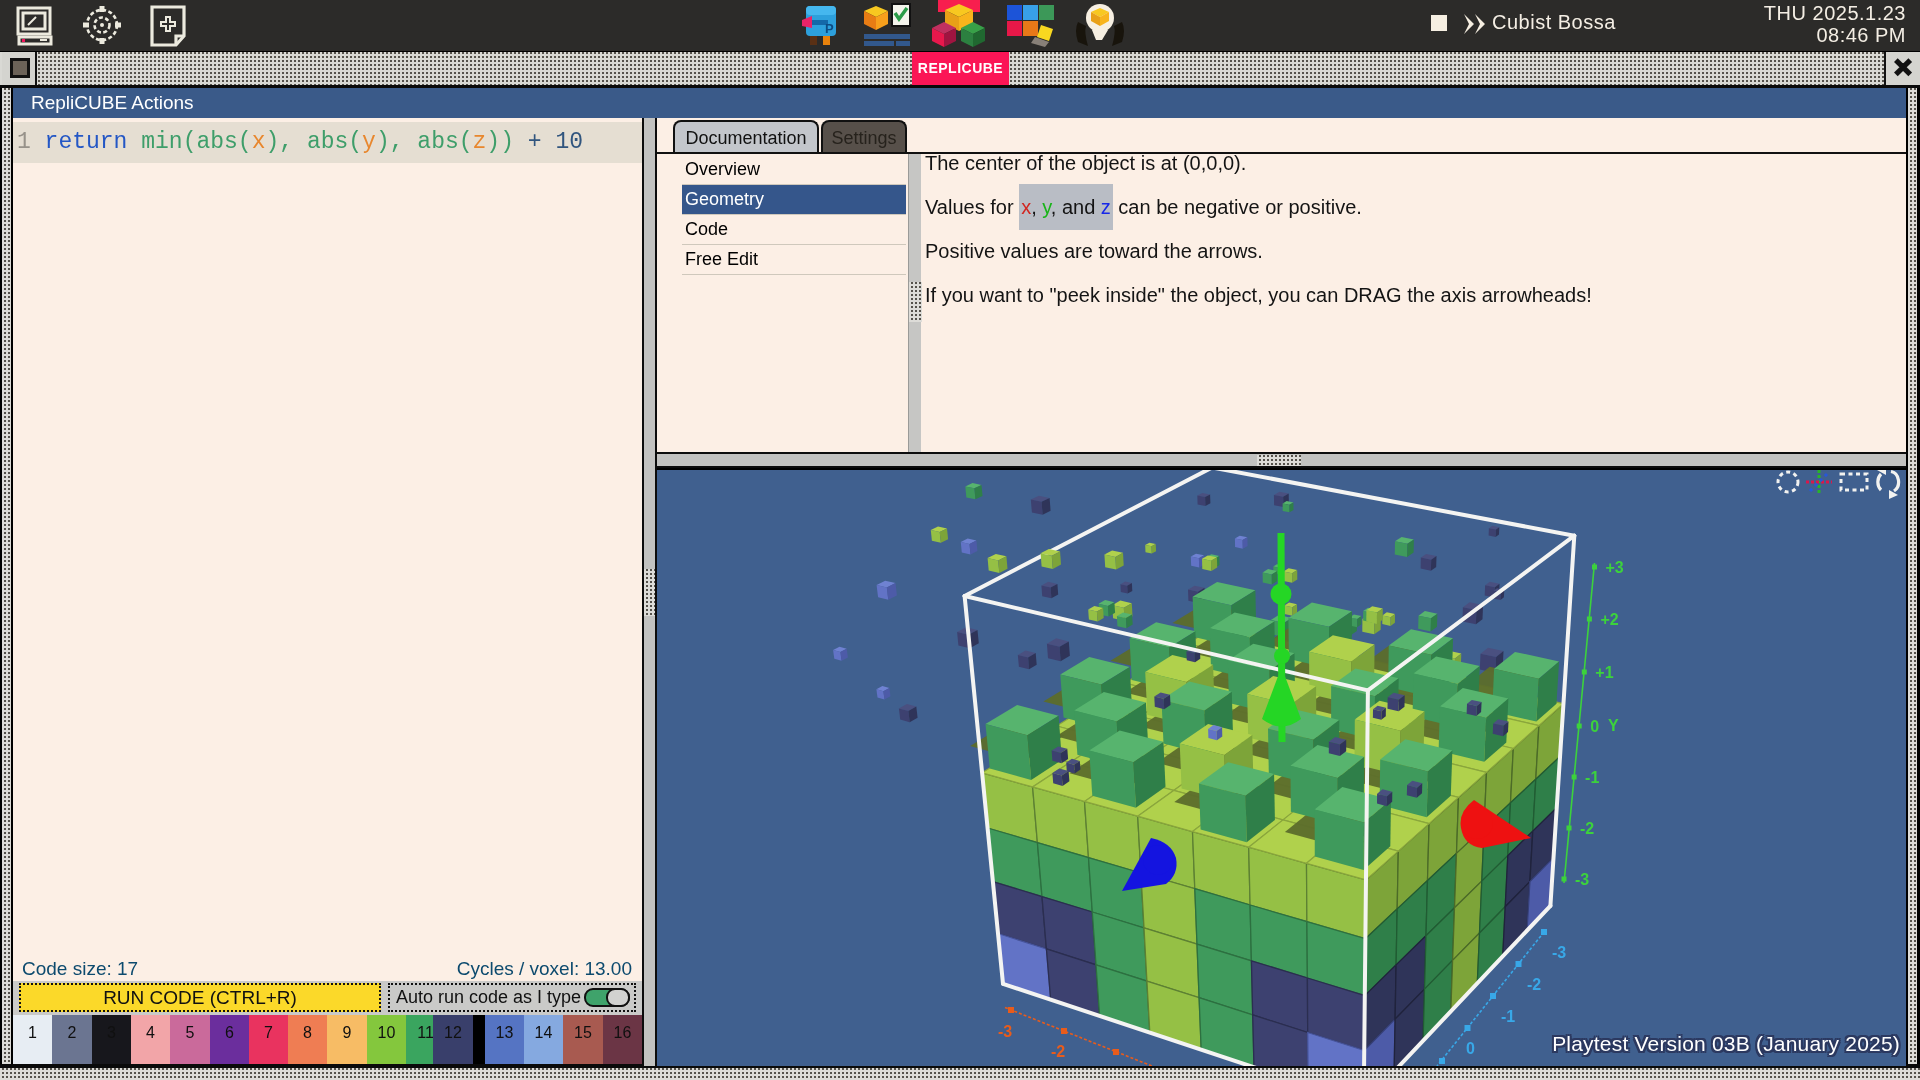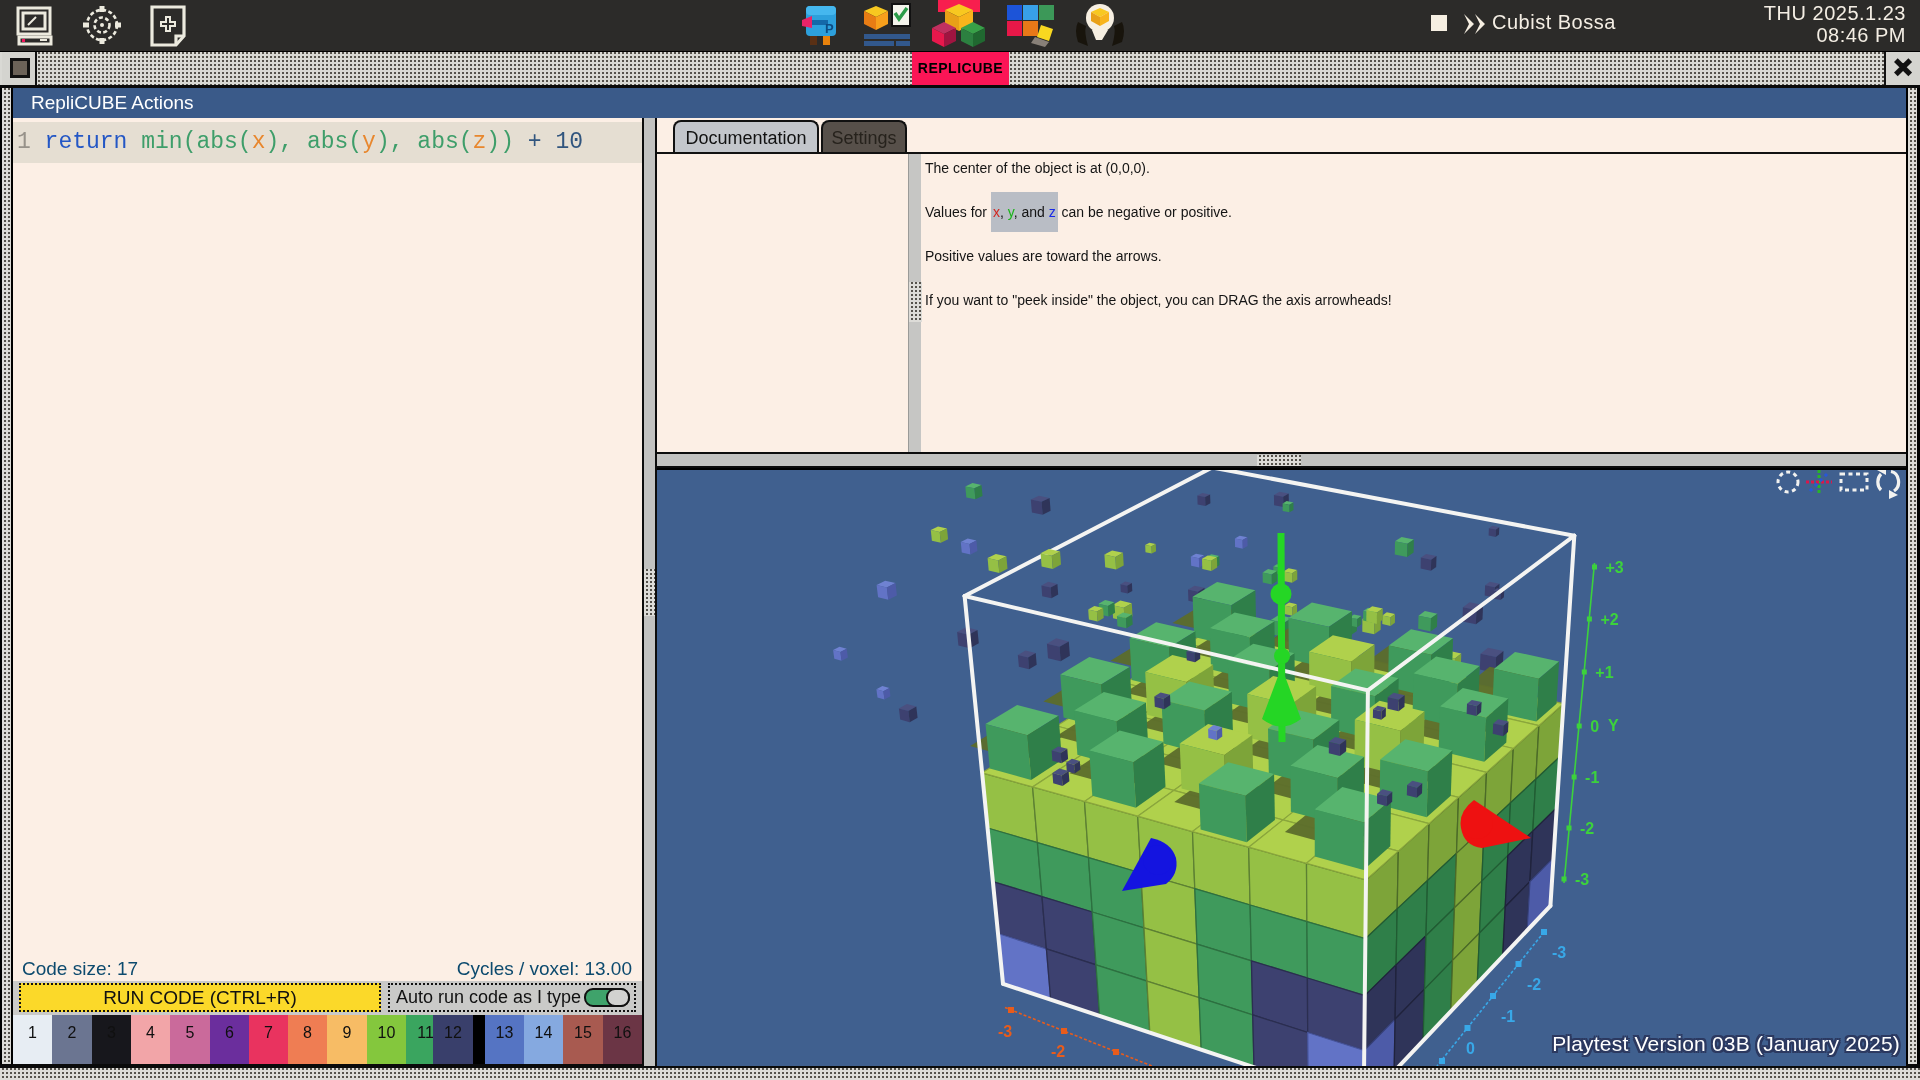--- a/index.html
+++ b/index.html
@@ -5,21 +5,21 @@
 .abs{position:absolute}
 
 #topbar{position:absolute;left:0;top:0;width:1920px;height:51px;background:#2c2b29;color:#f2ece2}
 .tbtxt{position:absolute;font-size:20px;color:#f4eee4;letter-spacing:0.5px}
 
 #titlebar{position:absolute;left:0;top:52px;width:1920px;height:33px;background-color:#d9d9d4}
 .dots{background-image:repeating-conic-gradient(#55524c 0 25%,#d9d9d4 0 100%);background-size:4px 4px}
 .dots2{background-image:repeating-conic-gradient(#55524c 0 25%,#dddcd8 0 100%);background-size:4px 4px}
 #titlebtn{position:absolute;left:2px;top:52px;width:35px;height:33px;background:#d4d4cf;border-right:2px solid #111}
 #titlebtn .ic{position:absolute;left:8px;top:6px;width:20px;height:20px;background:#6b6258;border:3px solid #111}
-#replabel{position:absolute;left:912px;top:52px;width:97px;height:33px;background:#fb1556;color:#000000;text-align:center;font-size:14px;font-weight:bold;line-height:33px;letter-spacing:0.5px}
+#replabel{position:absolute;left:912px;top:52px;width:97px;height:33px;background:#fb1556;color:#ffffff;text-align:center;font-size:14px;font-weight:bold;line-height:33px;letter-spacing:0.5px}
 #xbtn{position:absolute;left:1884px;top:52px;width:36px;height:33px;background:#d4d4cf;border-left:2px solid #111;color:#4a453e;text-align:center;font-size:24px;font-weight:bold;line-height:31px;-webkit-text-stroke:2px #111}
 #tbline{position:absolute;left:0;top:85px;width:1920px;height:3px;background:#0a0a0a}
 
 .vborder{position:absolute;top:88px;width:9px;height:979px}
 #bborder{position:absolute;left:0;top:1064px;width:1920px;height:16px;border-top:4px solid #0a0a0a}
 
 #bluebar{position:absolute;left:13px;top:88px;width:1893px;height:30px;background:#3a5a89;color:#fff;font-size:19px;line-height:30px;padding-left:18px}
 
 #editor{position:absolute;left:13px;top:118px;width:629px;height:840px;background:#fcefe5}
 #curline{position:absolute;left:0;top:4px;width:629px;height:41px;background:#e5ded2}
@@ -37,21 +37,21 @@
 #vthumb{position:absolute;left:644px;top:569px;width:11px;height:47px}
 
 #docs{position:absolute;left:657px;top:118px;width:1249px;height:334px;background:#fcefe5}
 .tab{position:absolute;top:2px;height:32px;font-size:18px;line-height:32px;text-align:center;border:2px solid #111;border-bottom:none;border-radius:8px 8px 0 0}
 #tabline{position:absolute;left:0;top:34px;width:1249px;height:2px;background:#111}
 #sidebar{position:absolute;left:0;top:37px;width:251px;height:298px}
 .sbitem{position:absolute;left:25px;width:224px;height:30px;font-size:18px;line-height:29px;padding-left:3px;border-bottom:1px solid #cfc8bc}
 #sbsel{background:#35568b;color:#fff}
 #docscroll{position:absolute;left:251px;top:36px;width:13px;height:298px;background:#c6c6c4;border-left:1px solid #9a9a98}
 #docthumb{position:absolute;left:0px;top:128px;width:13px;height:40px}
-#doccontent{position:absolute;left:268px;top:36px;width:981px;height:298px;font-size:14px;color:#141414}
+#doccontent{position:absolute;left:268px;top:28px;width:981px;height:298px;font-size:20px;color:#141414}
 .dline{position:absolute;left:0;white-space:pre}
 .hl{background:#b9bdc5;padding:12px 2px}
 
 #hdiv{position:absolute;left:657px;top:452px;width:1249px;height:16px;background:#c2c2c0;border-top:2px solid #0c0c0c;border-bottom:2px solid #0c0c0c}
 #hthumb{position:absolute;left:1257px;top:455px;width:44px;height:11px}
 
 #viewport{position:absolute;left:657px;top:470px;width:1249px;height:596px;background:#40608f}
 #vericon{position:absolute;left:1380px;top:1032px;width:520px;white-space:nowrap;text-align:right;color:#fff;font-size:21px;letter-spacing:0.2px;text-shadow:-2px 0 #2c3960,2px 0 #2c3960,0 -2px #2c3960,0 2px #2c3960,-2px -2px #2c3960,2px 2px #2c3960,-2px 2px #2c3960,2px -2px #2c3960}
 </style></head>
 <body>
@@ -208,20 +208,26 @@
 <div class="pc" style="left:590px;width:39px;background:#6b3545">16</div>
   </div>
 
 <div id="vdiv"></div>
 <div id="vthumb" class="dots2"></div>
 
 <div id="docs">
   <div class="tab" style="left:16px;width:146px;background:#c3c6cb;color:#111">Documentation</div>
   <div class="tab" style="left:164px;width:86px;background:#57504a;color:#26221c">Settings</div>
   <div id="tabline"></div>
+  <div id="sidebar">
+    <div class="sbitem" style="top:0px">Overview</div>
+    <div class="sbitem" id="sbsel" style="top:30px">Geometry</div>
+    <div class="sbitem" style="top:60px">Code</div>
+    <div class="sbitem" style="top:90px">Free Edit</div>
+  </div>
   <div id="docscroll">
       <div id="docthumb" class="dots2"></div>
     </div>
   <div id="doccontent">
     <div class="dline" style="top:6px">The center of the object is at (0,0,0).</div>
     <div class="dline" style="top:50px">Values for <span class="hl"><span style="color:#d22620">x</span>, <span style="color:#18b418">y</span>, and <span style="color:#1828e8">z</span></span> can be negative or positive.</div>
     <div class="dline" style="top:94px">Positive values are toward the arrows.</div>
     <div class="dline" style="top:138px">If you want to "peek inside" the object, you can DRAG the axis arrowheads!</div>
   </div>
 </div>

